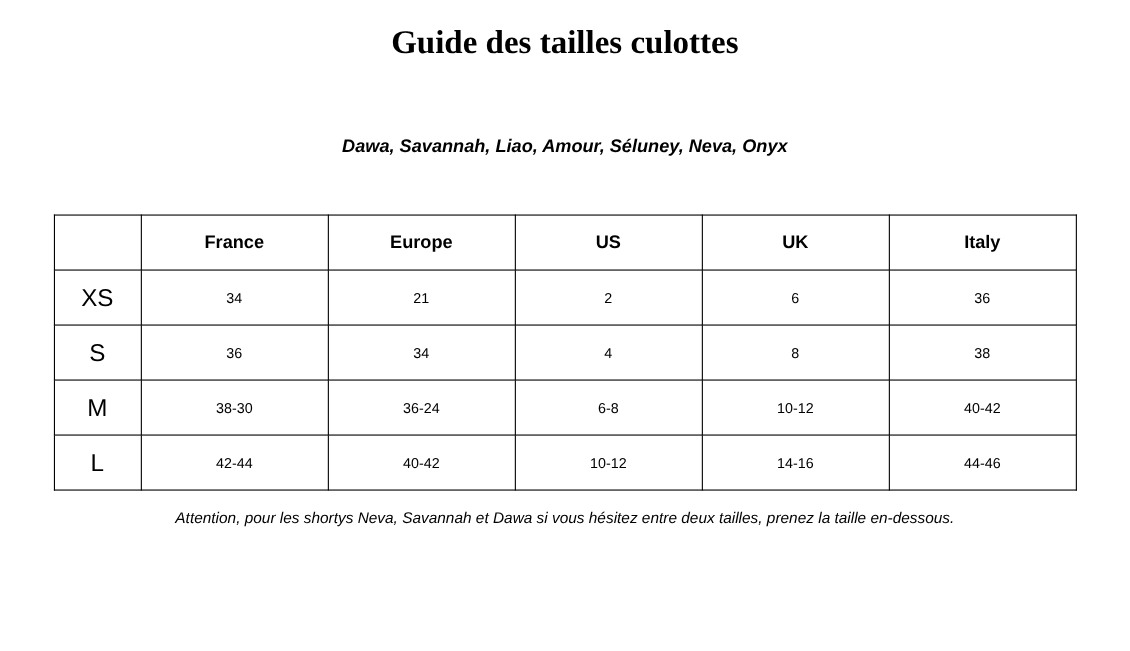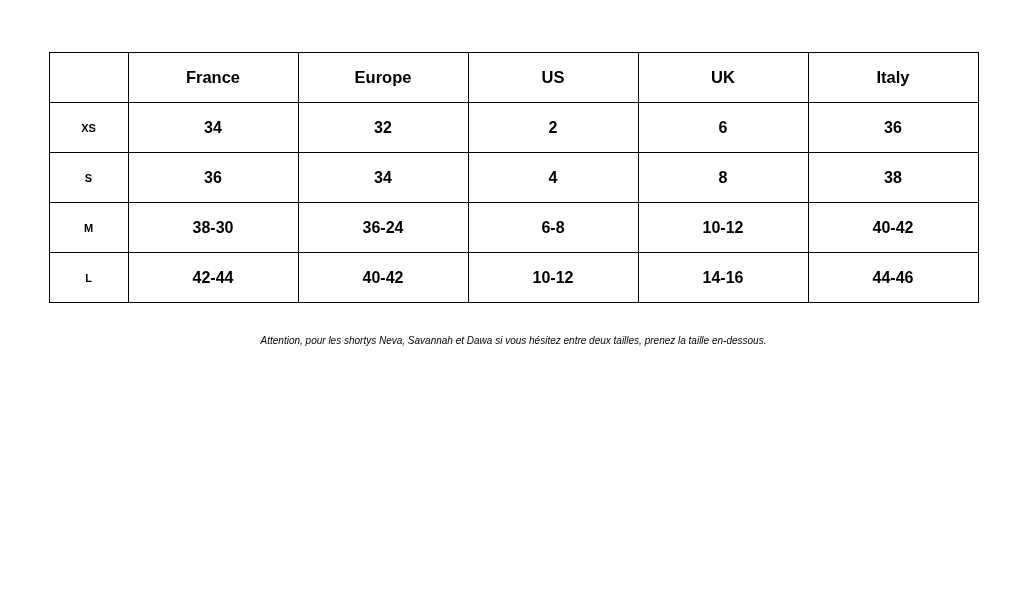--- a/index.html
+++ b/index.html
@@ -46,69 +46,71 @@
     border-collapse: collapse;
     width: 930px;
     table-layout: fixed;
   }
   table.size-table td,
   table.size-table th {
     border: 1px solid #000000;
     height: 49px;
     text-align: center;
     vertical-align: middle;
-    font-size: 16px;
-    font-weight: bold;
+    font-size: 13px;
+    font-weight: normal;
     padding: 0;
   }
   table.size-table th.corner {
     width: 78px;
   }
   table.size-table th.col-head {
     font-weight: bold;
     font-size: 16.5px;
   }
   table.size-table th.row-head {
-    font-weight: bold;
-    font-size: 11px;
+    font-weight: normal;
+    font-size: 22px;
     width: 78px;
     margin-left: 28px;
   }
   .footnote {
     font-family: "Liberation Sans", sans-serif;
     font-style: italic;
-    font-size: 10px;
+    font-size: 14px;
     text-align: center;
-    margin-top: 32px;
+    margin-top: 16px;
   }
 </style>
 </head>
 <body>
 
 <div class="page">
 
+  <div class="title">Guide des tailles culottes</div>
 
+  <div class="subtitle">Dawa, Savannah, Liao, Amour, Séluney, Neva, Onyx</div>
 
   <div class="table-wrap">
     <table class="size-table">
       <thead>
         <tr>
           <th class="corner"></th>
           <th class="col-head">France</th>
           <th class="col-head">Europe</th>
           <th class="col-head">US</th>
           <th class="col-head">UK</th>
           <th class="col-head">Italy</th>
         </tr>
       </thead>
       <tbody>
         <tr>
           <th class="row-head">XS</th>
           <td>34</td>
-          <td>32</td>
+          <td>21</td>
           <td>2</td>
           <td>6</td>
           <td>36</td>
         </tr>
         <tr>
           <th class="row-head">S</th>
           <td>36</td>
           <td>34</td>
           <td>4</td>
           <td>8</td>

